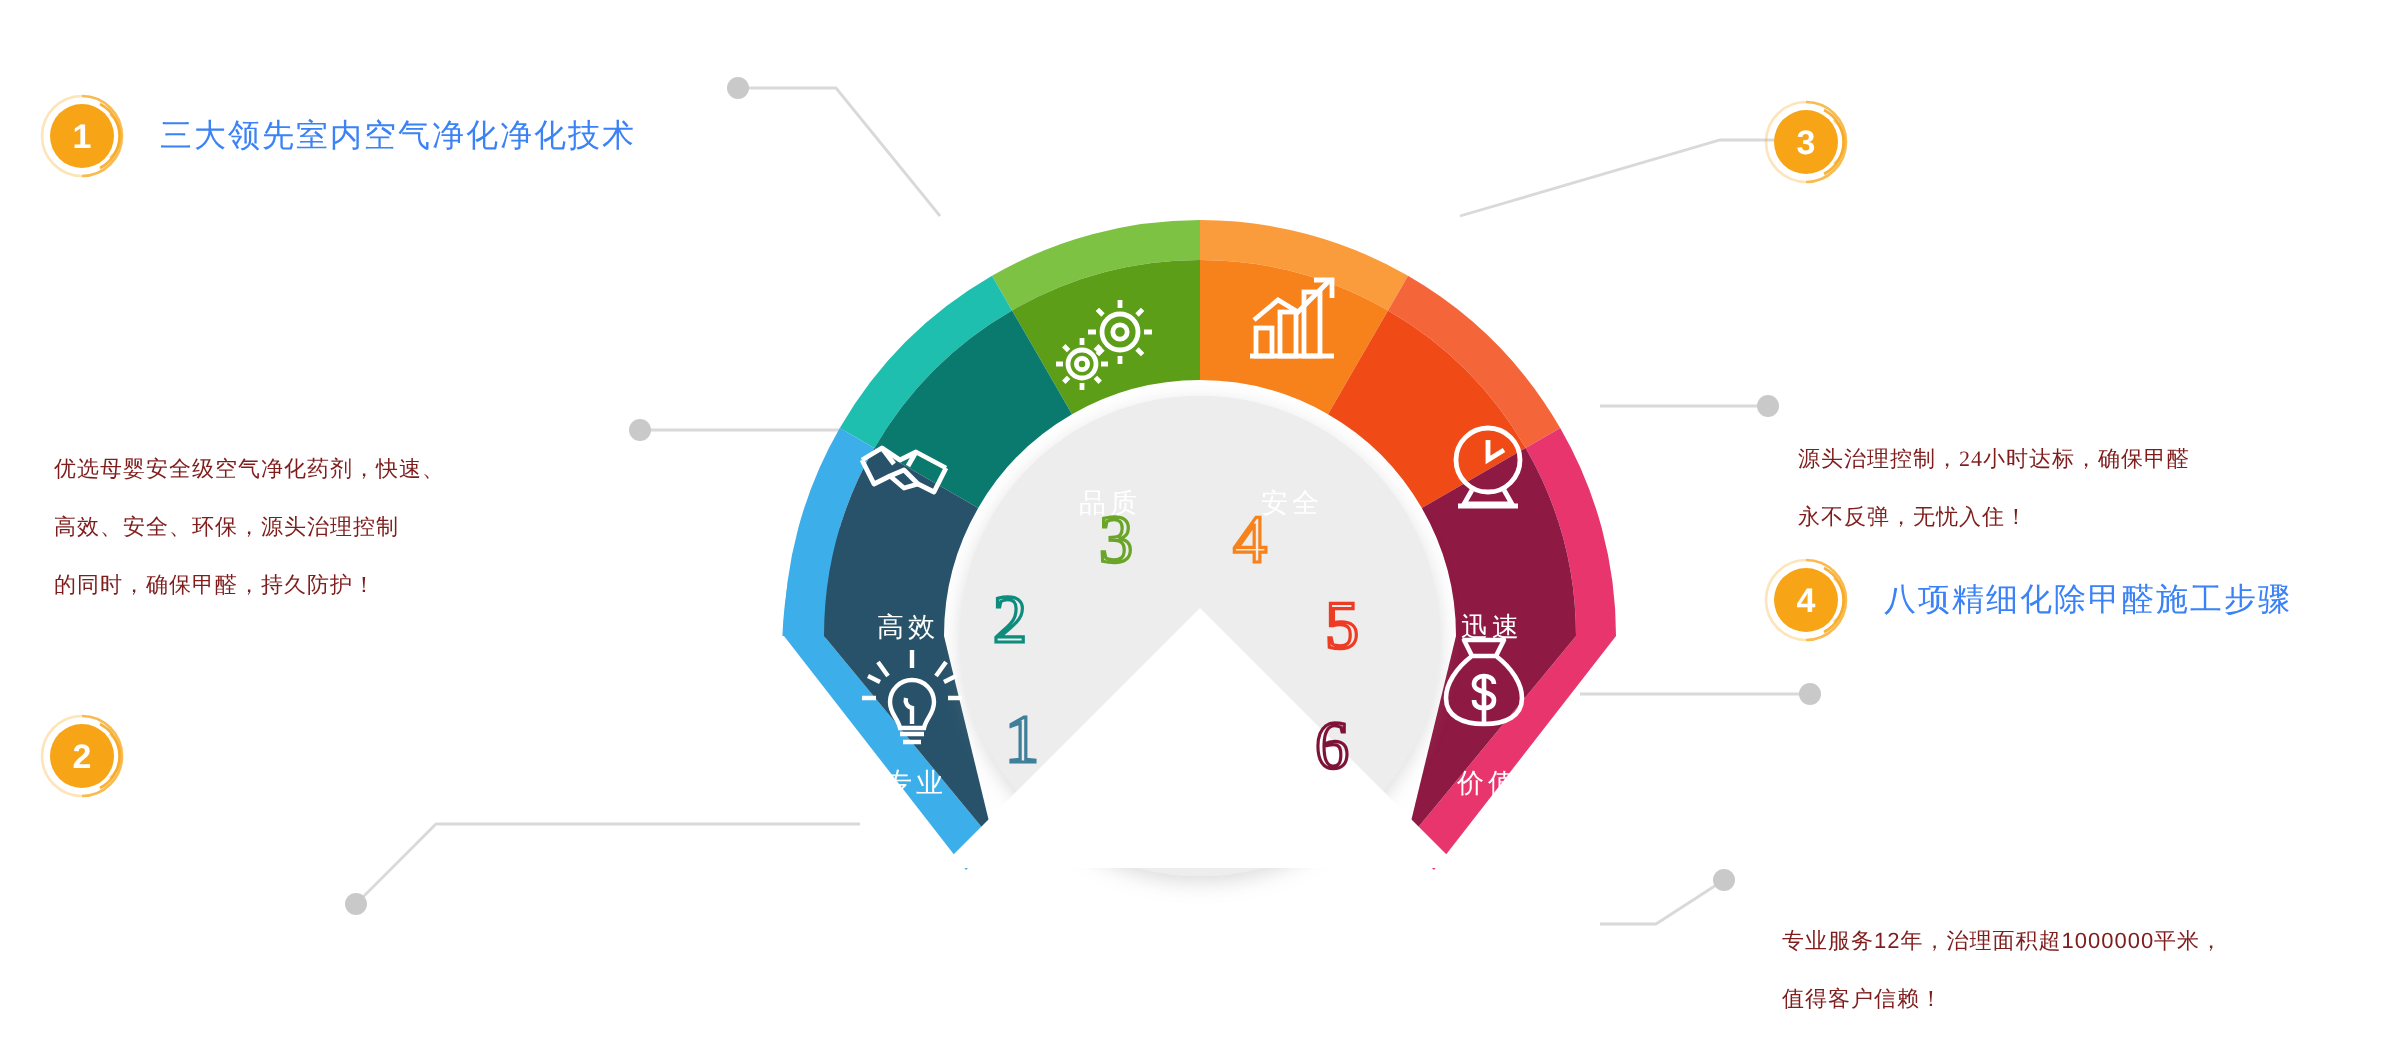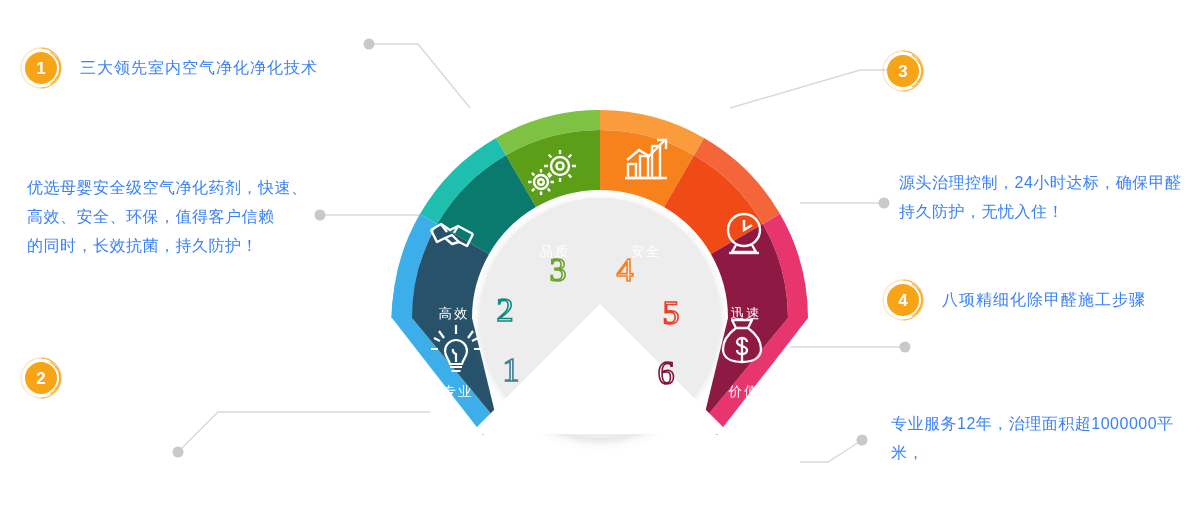--- a/index.html
+++ b/index.html
@@ -21,21 +21,21 @@
   .badge .disc{
     position:absolute;left:7px;top:7px;width:32px;height:32px;border-radius:50%;
     background:#F7A416;color:#ffffff;display:flex;align-items:center;justify-content:center;
     font-size:17px;font-weight:bold;line-height:1;
   }
   .badge svg{position:absolute;left:0;top:0;}
   .head-text{
     font-size:16px;color:#3b82f6;letter-spacing:1px;white-space:nowrap;
   }
   .body-text{
-    font-size:16px;color:#3b82f6;line-height:29px;letter-spacing:.5px;
+    font-size:11px;color:#7f1d1d;line-height:29px;letter-spacing:.5px;margin-top:48px;
   }
 
   
   .wheel{position:absolute;left:378px;top:96px;width:444px;height:400px;}
   .wheel svg{display:block;}
   .seg-label{
     font-size:13.5px;fill:#ffffff;letter-spacing:2px;
     font-family:"Liberation Sans","DejaVu Sans",sans-serif;
   }
   .ctr-num{
@@ -76,22 +76,22 @@
         <path d="M32,7 A18,18 0 0 1 32,39" fill="none" stroke="#F7A416" stroke-width="1.3" opacity=".85"></path>
         <path d="M37,12 A14.5,14.5 0 0 1 37,34" fill="none" stroke="#F7A416" stroke-width="1.3" opacity=".55"></path>
       </svg>
       <div class="disc">1</div>
     </div>
     <div class="head-text">三大领先室内空气净化净化技术</div>
   </div>
 
   <div class="callout body-text" style="left:27px;top:173px;">
     <div>优选母婴安全级空气净化药剂，快速、</div>
-    <div>高效、安全、环保，值得客户信赖</div>
-    <div>的同时，长效抗菌，持久防护！</div>
+    <div>高效、安全、环保，源头治理控制</div>
+    <div>的同时，确保甲醛，持久防护！</div>
   </div>
 
   <div class="callout head" style="left:18px;top:355px;">
     <div class="badge">
       <svg width="46" height="46" viewBox="0 0 46 46">
         <path d="M23,3 A20,20 0 0 1 23,43" fill="none" stroke="#F7A416" stroke-width="1.3" opacity=".75"></path>
         <path d="M23,43 A20,20 0 0 1 23,3" fill="none" stroke="#F7A416" stroke-width="1.3" opacity=".3"></path>
         <path d="M32,7 A18,18 0 0 1 32,39" fill="none" stroke="#F7A416" stroke-width="1.3" opacity=".85"></path>
         <path d="M37,12 A14.5,14.5 0 0 1 37,34" fill="none" stroke="#F7A416" stroke-width="1.3" opacity=".55"></path>
       </svg>
@@ -104,40 +104,41 @@
       <svg width="46" height="46" viewBox="0 0 46 46">
         <path d="M23,3 A20,20 0 0 1 23,43" fill="none" stroke="#F7A416" stroke-width="1.3" opacity=".75"></path>
         <path d="M23,43 A20,20 0 0 1 23,3" fill="none" stroke="#F7A416" stroke-width="1.3" opacity=".3"></path>
         <path d="M32,7 A18,18 0 0 1 32,39" fill="none" stroke="#F7A416" stroke-width="1.3" opacity=".85"></path>
         <path d="M37,12 A14.5,14.5 0 0 1 37,34" fill="none" stroke="#F7A416" stroke-width="1.3" opacity=".55"></path>
       </svg>
       <div class="disc">3</div>
     </div>
   </div>
 
-  <div class="callout body-text" style="left:899px;top:168px;">
+  <div class="callout body-text" style="left:899px;top:168px;font-family:Liberation Serif, serif;">
     <div>源头治理控制，24小时达标，确保甲醛</div>
-    <div>持久防护，无忧入住！</div>
+    <div>永不反弹，无忧入住！</div>
   </div>
 
   <div class="callout head" style="left:880px;top:277px;">
     <div class="badge">
       <svg width="46" height="46" viewBox="0 0 46 46">
         <path d="M23,3 A20,20 0 0 1 23,43" fill="none" stroke="#F7A416" stroke-width="1.3" opacity=".75"></path>
         <path d="M23,43 A20,20 0 0 1 23,3" fill="none" stroke="#F7A416" stroke-width="1.3" opacity=".3"></path>
         <path d="M32,7 A18,18 0 0 1 32,39" fill="none" stroke="#F7A416" stroke-width="1.3" opacity=".85"></path>
         <path d="M37,12 A14.5,14.5 0 0 1 37,34" fill="none" stroke="#F7A416" stroke-width="1.3" opacity=".55"></path>
       </svg>
       <div class="disc">4</div>
     </div>
     <div class="head-text">八项精细化除甲醛施工步骤</div>
   </div>
 
   <div class="callout body-text" style="left:891px;top:409px;">
     <div>专业服务12年，治理面积超1000000平米，</div>
+    <div>值得客户信赖！</div>
   </div>
 
   <div class="wheel">
     <svg viewBox="0 0 444 400" width="444" height="400">
       <defs>
         <filter id="ctrShadow" x="-30%" y="-30%" width="160%" height="160%">
           <feDropShadow dx="0" dy="3" stdDeviation="5" flood-color="#999" flood-opacity=".35"></feDropShadow>
         </filter>
         <clipPath id="notchClip">
           <path d="M0,0 H444 V400 H0 Z M222,214 L340,332 L104,332 Z"></path>

